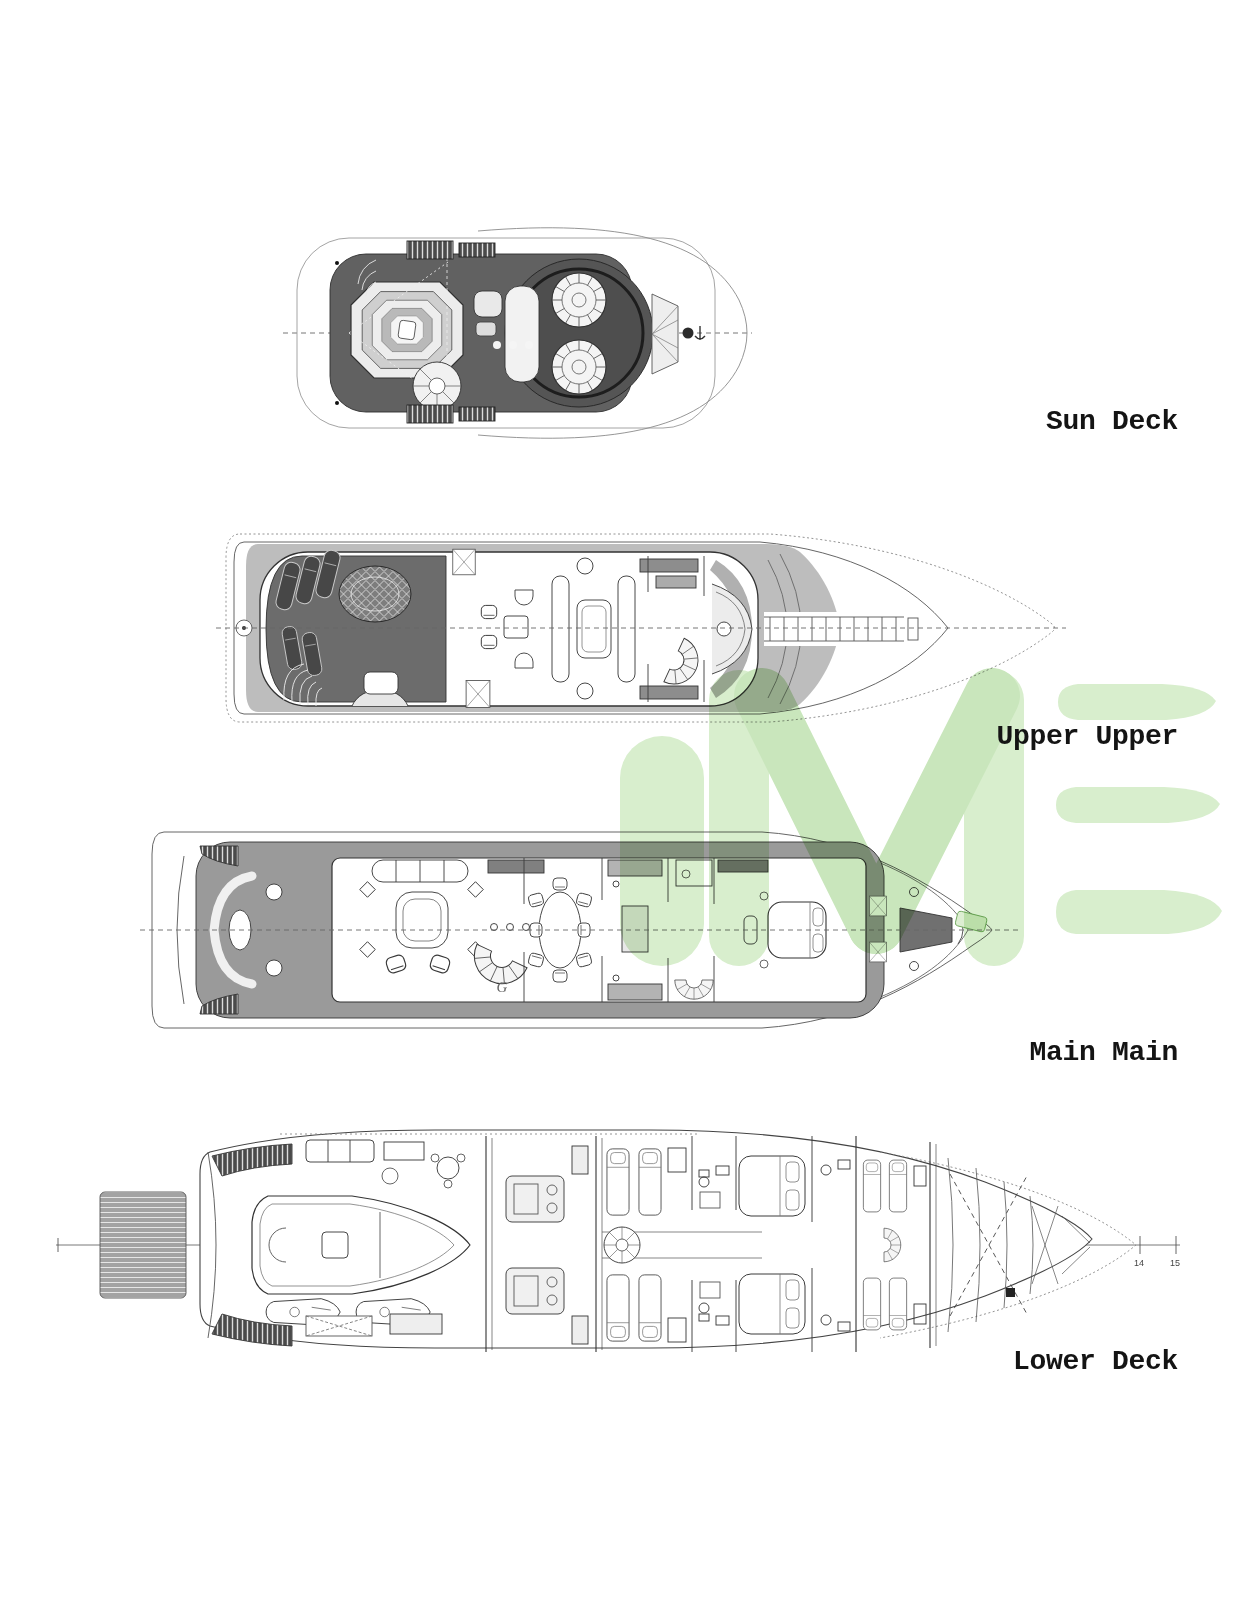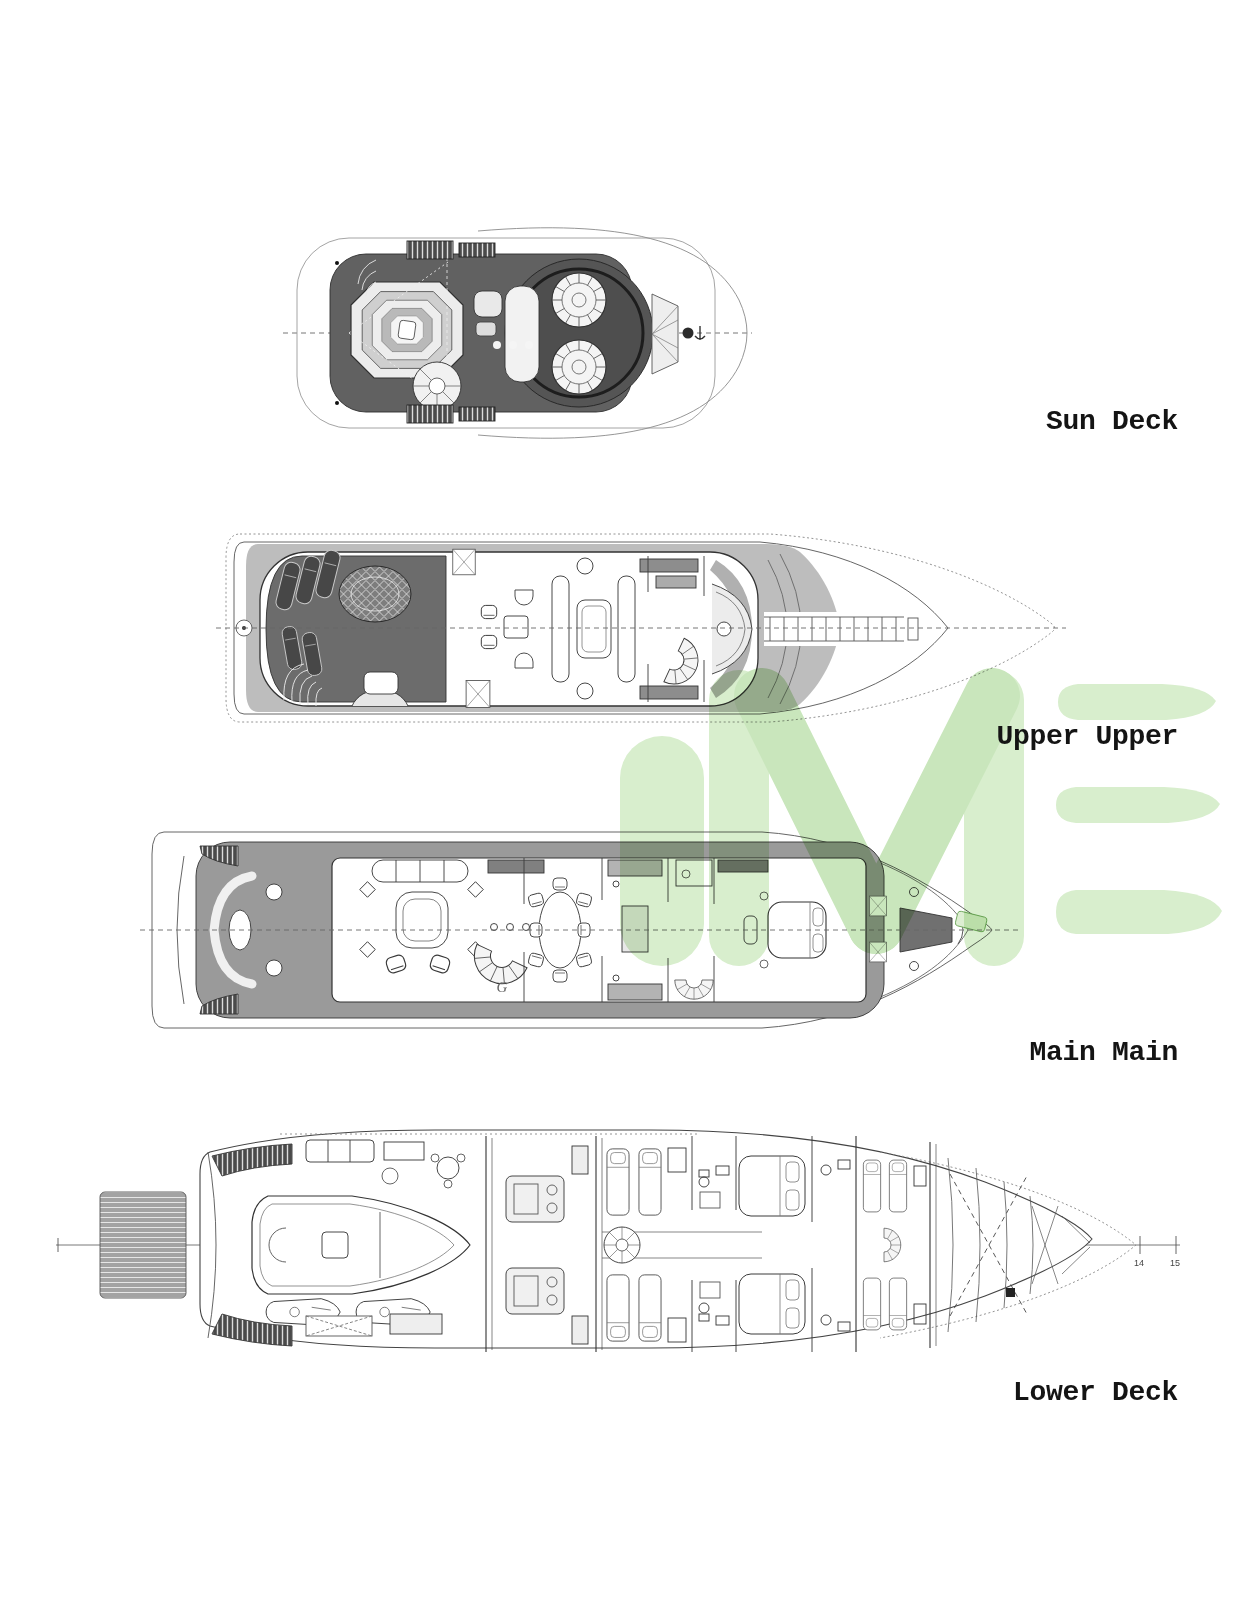--- a/index.html
+++ b/index.html
@@ -7,21 +7,21 @@
         font-family:"Liberation Sans",sans-serif;}
   .plans-svg{position:absolute;left:0;top:0;width:1250px;height:1619px;}
   .watermark-svg{position:absolute;left:0;top:0;width:1250px;height:1619px;
         mix-blend-mode:multiply;pointer-events:none;}
   .deck-label{position:absolute;width:240px;text-align:right;
         font-weight:bold;font-size:28px;letter-spacing:-0.3px;color:#141414;
         font-family:Liberation Mono, monospace;}
   #lab-sun{left:938px;top:406px;}
   #lab-upper{left:938px;top:721px;}
   #lab-main{left:938px;top:1037px;}
-  #lab-lower{left:938px;top:1346px;margin-top:31px;}
+  #lab-lower{left:938px;top:1346px;}
 </style>
 </head>
 <body>
 
 <div class="page">
 
 <svg class="plans-svg" viewBox="0 0 1250 1619" xmlns="http://www.w3.org/2000/svg">
   <defs>
     <pattern id="treadsV" width="5" height="10" patternUnits="userSpaceOnUse">
       <rect width="5" height="10" fill="#4a4a4a"></rect>

